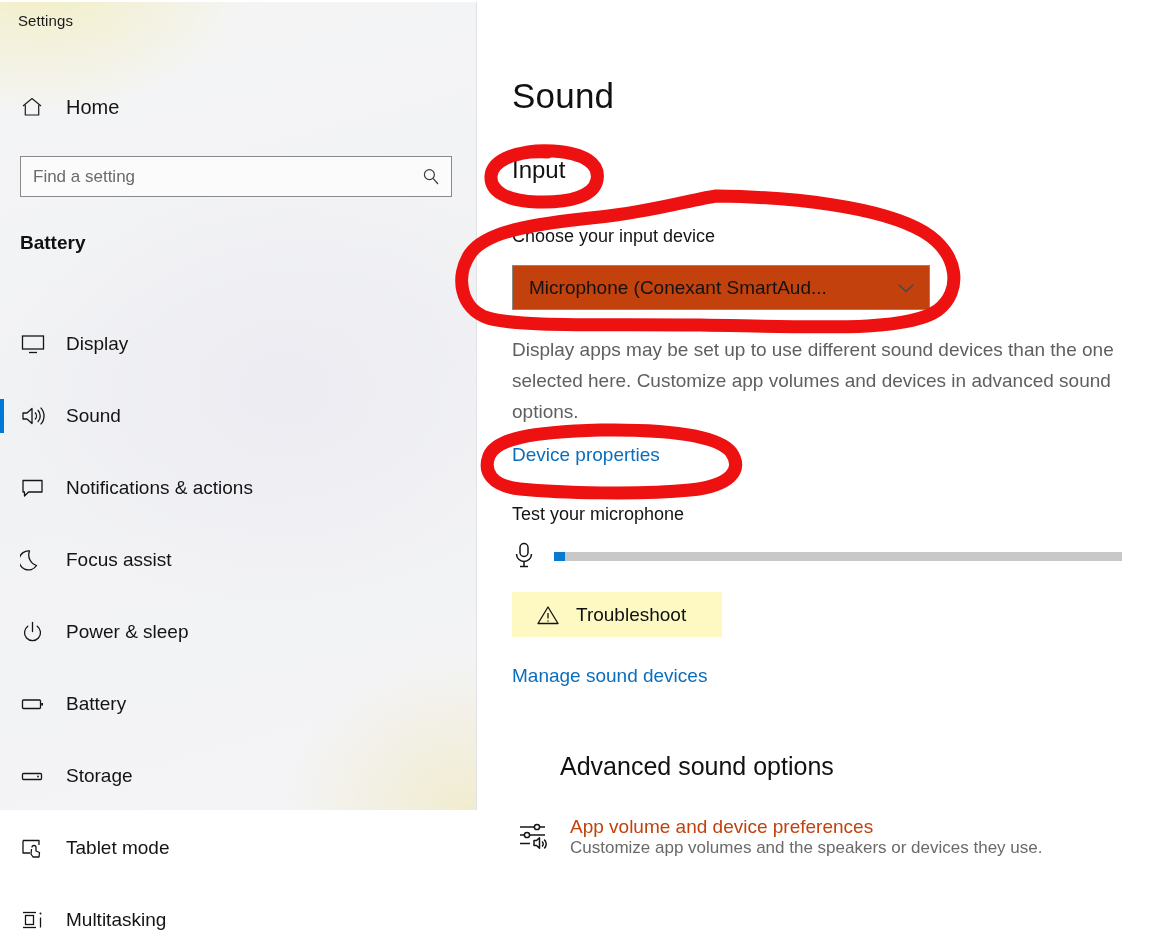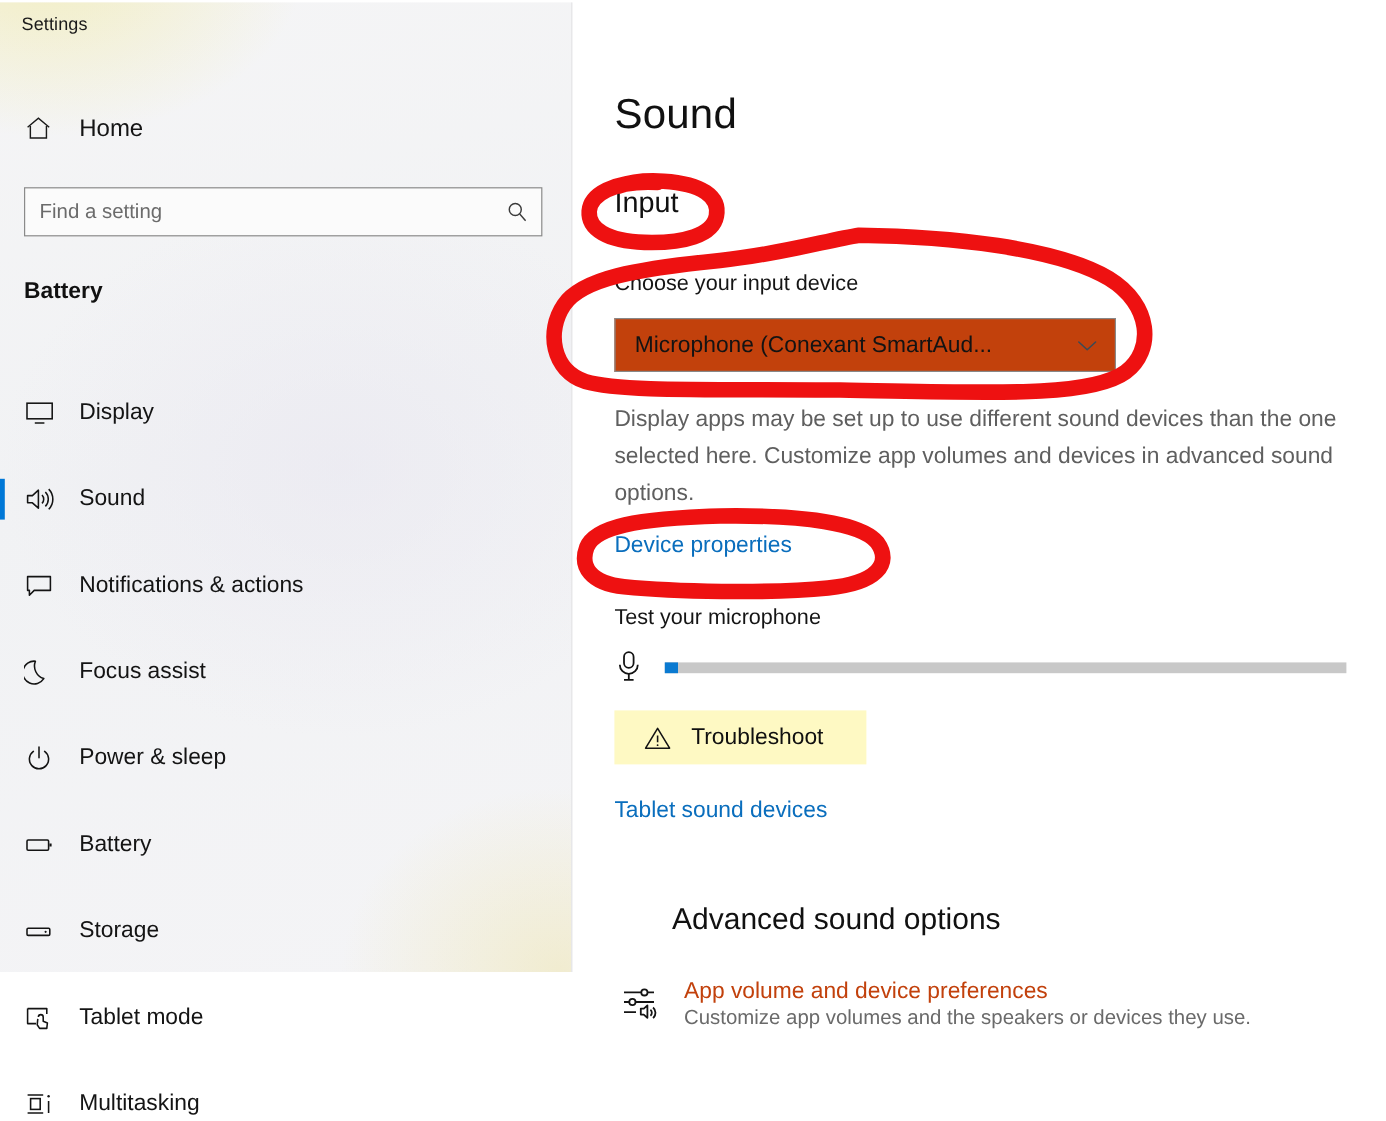--- a/index.html
+++ b/index.html
@@ -454,21 +454,21 @@
       <span class="ts-icon">
         <svg width="24" height="22" viewBox="0 0 24 22" fill="none" stroke="#141414" stroke-width="1.3">
           <path d="M12 3 L22 19.5 L2 19.5 Z" stroke-linejoin="round"></path>
           <line x1="12" y1="9" x2="12" y2="14.5"></line>
           <circle cx="12" cy="17" r="0.75" fill="#141414" stroke="none"></circle>
         </svg>
       </span>
       <span class="ts-label">Troubleshoot</span>
     </button>
 
-    <a class="link manage-devices">Tablet sound devices</a>
+    <a class="link manage-devices">Manage sound devices</a>
 
     <div class="section-head advanced">Advanced sound options</div>
 
     <div class="adv-item">
       <span class="adv-icon">
         <svg width="34" height="32" viewBox="0 0 34 32" fill="none" stroke="#141414" stroke-width="1.5">
           <line x1="3" y1="7" x2="28" y2="7"></line>
           <circle cx="20" cy="7" r="2.6" fill="#fff"></circle>
           <line x1="3" y1="15" x2="28" y2="15"></line>
           <circle cx="10" cy="15" r="2.6" fill="#fff"></circle>

